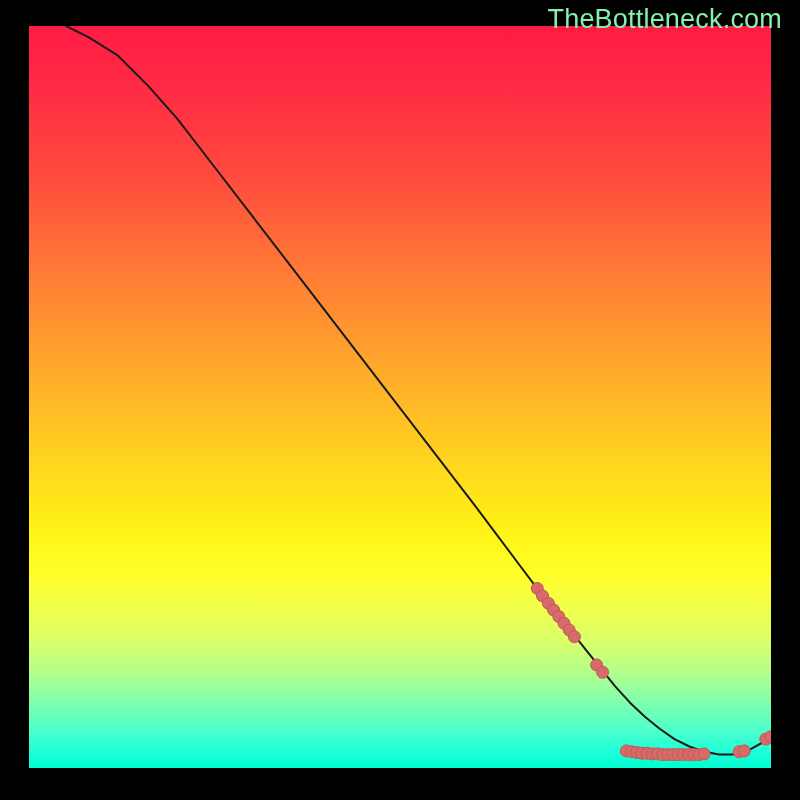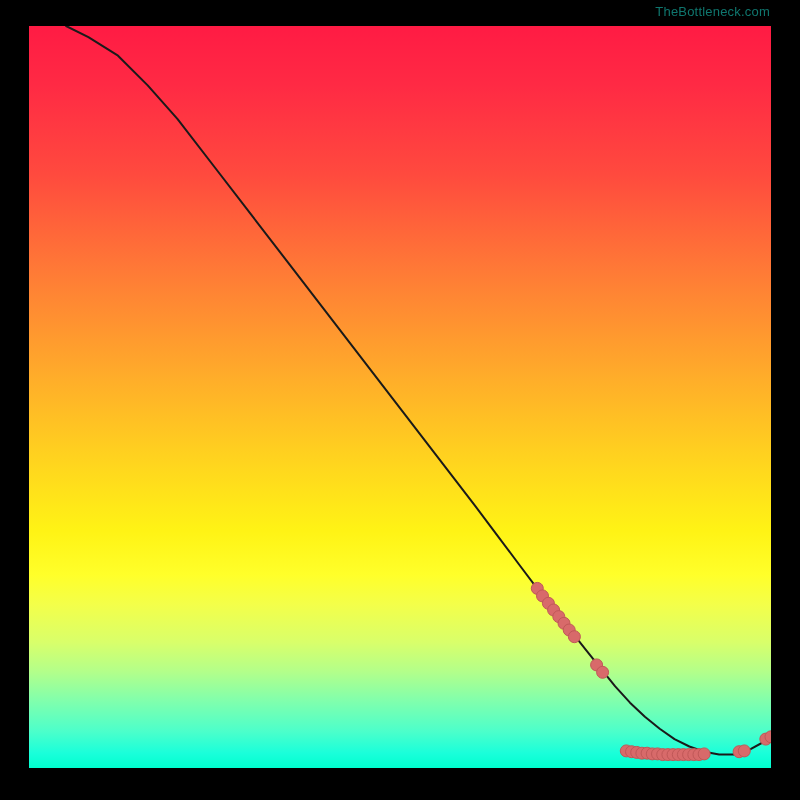--- a/index.html
+++ b/index.html
@@ -38,25 +38,25 @@
       #d9ff6a 83%,
       #b3ff8a 87%,
       #80ffad 91%,
       #4dffca 95%,
       #1affda 98%,
       #00ffcf 100%
     );
   }
   .watermark {
     position: absolute;
-    right: 30px;
+    right: 18px;
     top: 4px;
     font-family: Arial, Helvetica, sans-serif;
-    font-size: 13px;
-    color: #0f766e;
+    font-size: 27px;
+    color: #86efac;
     letter-spacing: 0.2px;
   }
   svg.plot {
     position: absolute;
     left: 0;
     top: 0;
     width: 742px;
     height: 742px;
   }
 </style>

